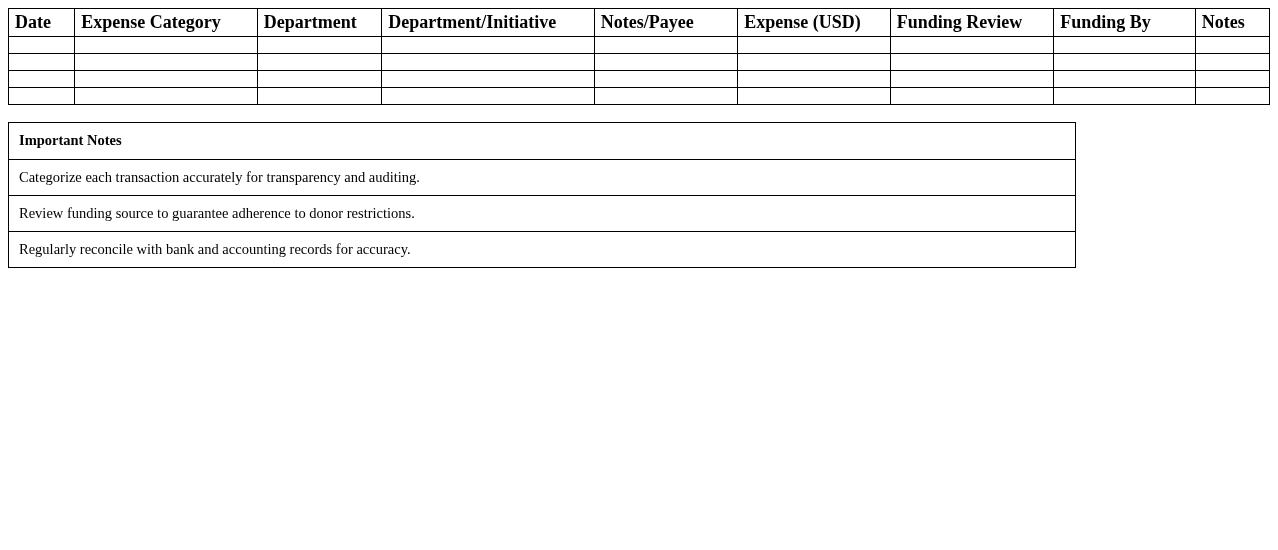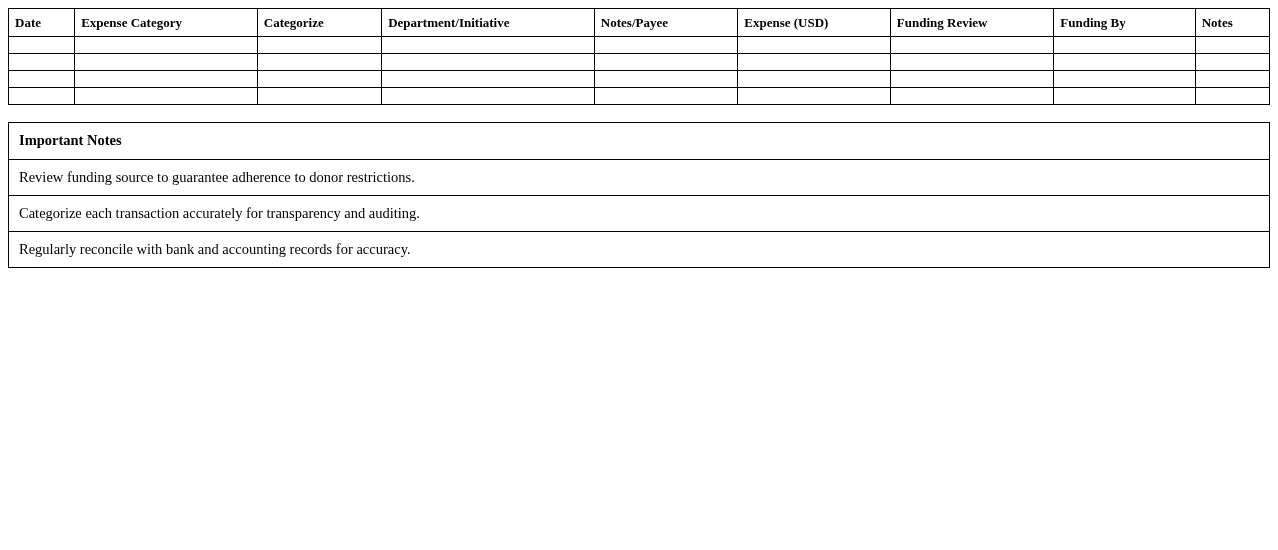--- a/index.html
+++ b/index.html
@@ -29,21 +29,21 @@
   .expense-table {
     width: 1262px;
     border: 1px solid #000000;
   }
   .expense-table th,
   .expense-table td {
     border: 1px solid #000000;
     padding: 0 6px;
     text-align: left;
     vertical-align: middle;
-    font-size: 13px;
+    font-size: 18px;
   }
   .expense-table th {
     font-weight: bold;
     height: 27px;
     line-height: 27px;
     white-space: nowrap;
   }
   .expense-table td {
     height: 16px;
   }
@@ -55,21 +55,21 @@
   .col-amount      { width: 152px; }
   .col-funding     { width: 163px; }
   .col-approved    { width: 141px; }
   .col-notes       { width: 74px; }
 
   
   .notes-wrap {
     margin-top: 17px;
   }
   .notes-table {
-    width: 1262px;
+    width: 1068px;
     border: 1px solid #000000;
   }
   .notes-table td {
     border: 1px solid #000000;
     padding: 5px 8px 6px 10px;
     font-size: 14.5px;
     height: 24px;
     vertical-align: middle;
   }
   .notes-table td.notes-heading {
@@ -91,21 +91,21 @@
       <col class="col-vendor">
       <col class="col-amount">
       <col class="col-funding">
       <col class="col-approved">
       <col class="col-notes">
     </colgroup>
     <thead>
       <tr>
         <th>Date</th>
         <th>Expense Category</th>
-        <th>Categorize</th>
+        <th>Department</th>
         <th>Department/Initiative</th>
         <th>Notes/Payee</th>
         <th>Expense (USD)</th>
         <th>Funding Review</th>
         <th>Funding By</th>
         <th>Notes</th>
       </tr>
     </thead>
     <tbody>
       <tr>
@@ -155,24 +155,24 @@
     </tbody>
   </table>
 
   <div class="notes-wrap">
     <table class="notes-table">
       <tbody>
         <tr>
           <td class="notes-heading">Important Notes</td>
         </tr>
         <tr>
-          <td>Review funding source to guarantee adherence to donor restrictions.</td>
+          <td>Categorize each transaction accurately for transparency and auditing.</td>
         </tr>
         <tr>
-          <td>Categorize each transaction accurately for transparency and auditing.</td>
+          <td>Review funding source to guarantee adherence to donor restrictions.</td>
         </tr>
         <tr>
           <td>Regularly reconcile with bank and accounting records for accuracy.</td>
         </tr>
       </tbody>
     </table>
   </div>
 
 </div>
 

